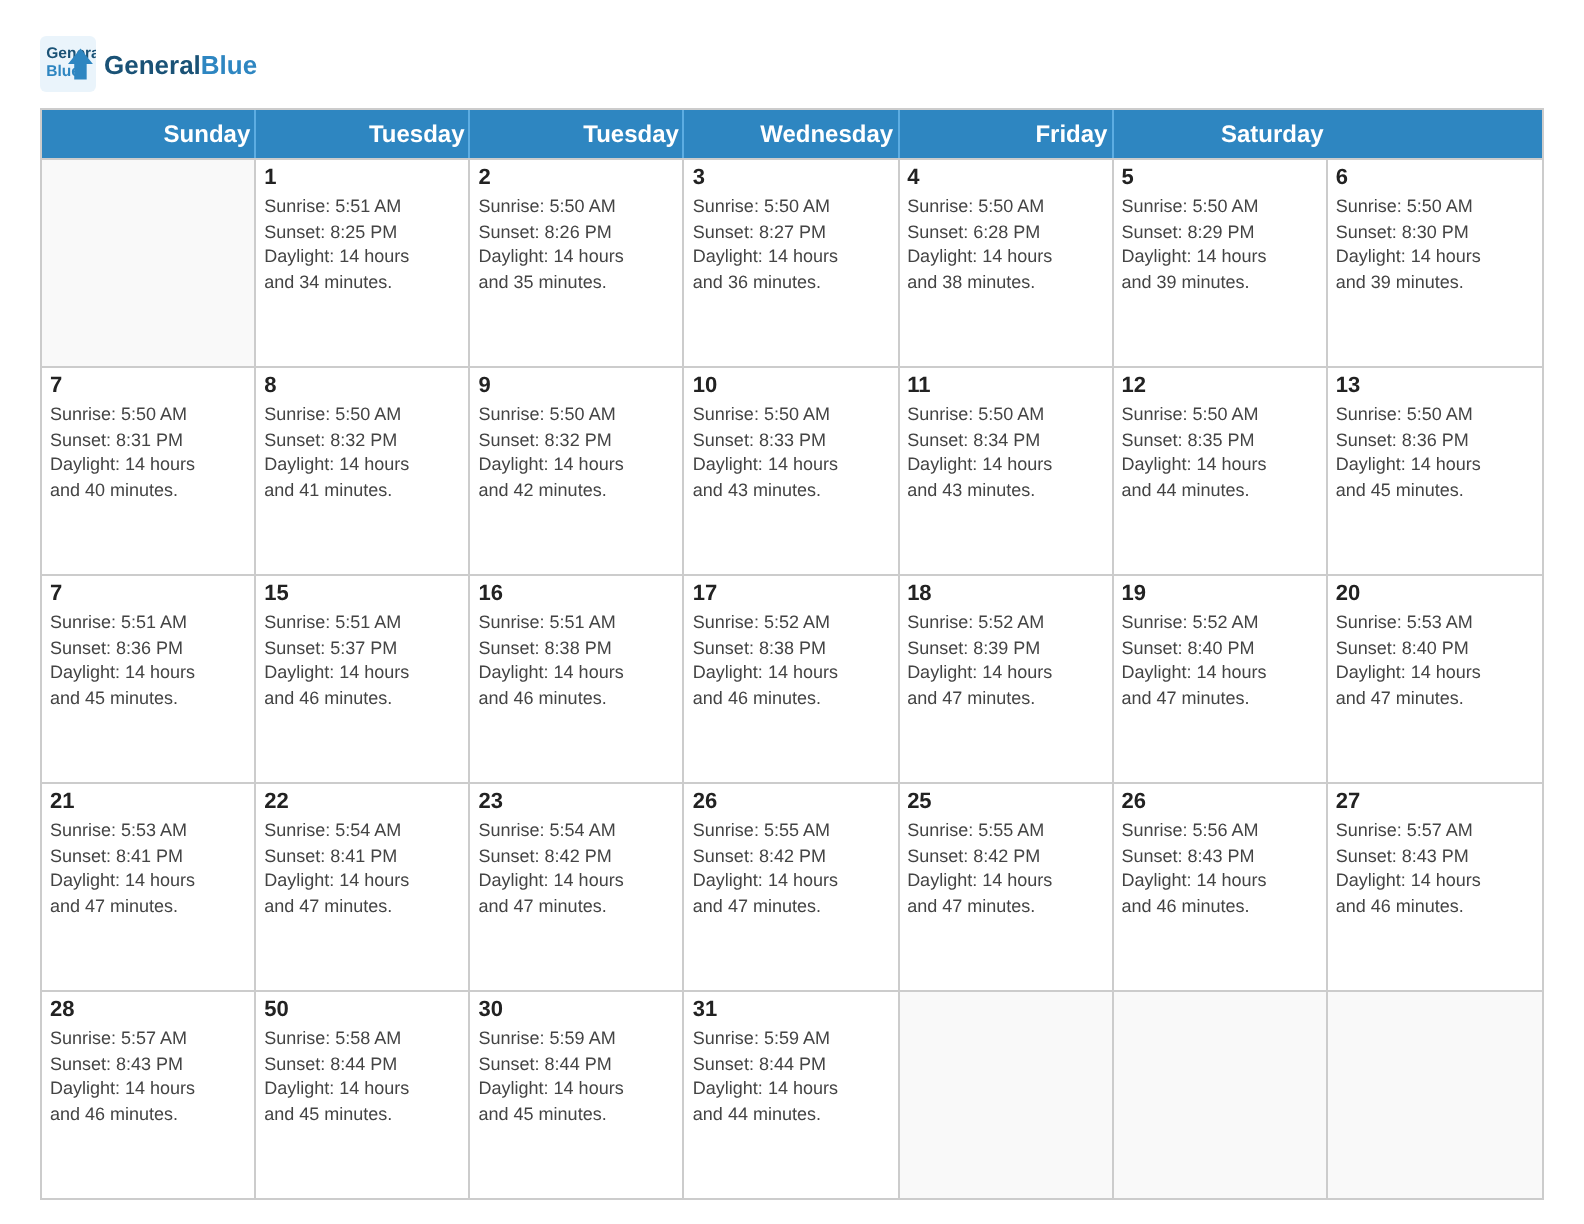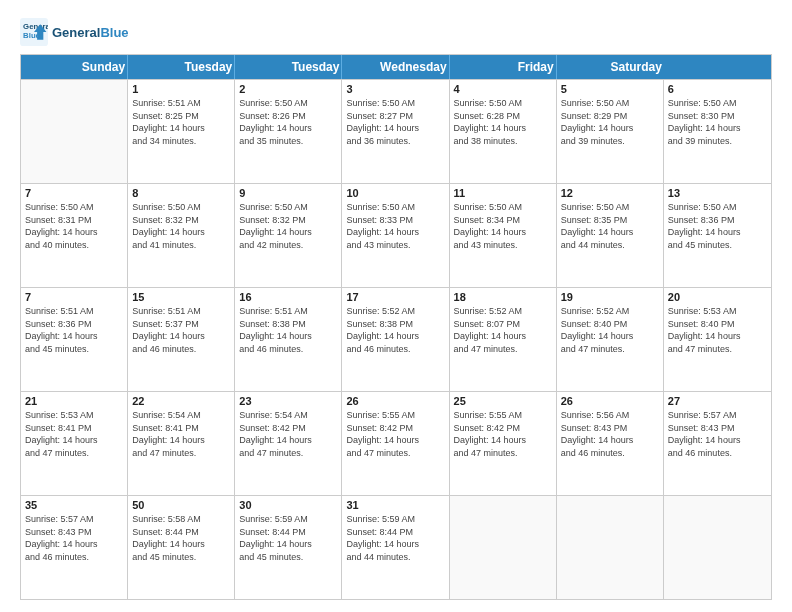--- a/index.html
+++ b/index.html
@@ -253,21 +253,21 @@
           <div class="cal-cell">
             <div class="day-num">17</div>
             <div class="cell-line">Sunrise: 5:52 AM</div>
             <div class="cell-line">Sunset: 8:38 PM</div>
             <div class="cell-line">Daylight: 14 hours</div>
             <div class="cell-line">and 46 minutes.</div>
           </div>
           <div class="cal-cell">
             <div class="day-num">18</div>
             <div class="cell-line">Sunrise: 5:52 AM</div>
-            <div class="cell-line">Sunset: 8:07 PM</div>
+            <div class="cell-line">Sunset: 8:39 PM</div>
             <div class="cell-line">Daylight: 14 hours</div>
             <div class="cell-line">and 47 minutes.</div>
           </div>
           <div class="cal-cell">
             <div class="day-num">19</div>
             <div class="cell-line">Sunrise: 5:52 AM</div>
             <div class="cell-line">Sunset: 8:40 PM</div>
             <div class="cell-line">Daylight: 14 hours</div>
             <div class="cell-line">and 47 minutes.</div>
           </div>
@@ -325,21 +325,21 @@
           <div class="cal-cell">
             <div class="day-num">27</div>
             <div class="cell-line">Sunrise: 5:57 AM</div>
             <div class="cell-line">Sunset: 8:43 PM</div>
             <div class="cell-line">Daylight: 14 hours</div>
             <div class="cell-line">and 46 minutes.</div>
           </div>
         </div>
         <div class="cal-row">
           <div class="cal-cell">
-            <div class="day-num">35</div>
+            <div class="day-num">28</div>
             <div class="cell-line">Sunrise: 5:57 AM</div>
             <div class="cell-line">Sunset: 8:43 PM</div>
             <div class="cell-line">Daylight: 14 hours</div>
             <div class="cell-line">and 46 minutes.</div>
           </div>
           <div class="cal-cell">
             <div class="day-num">50</div>
             <div class="cell-line">Sunrise: 5:58 AM</div>
             <div class="cell-line">Sunset: 8:44 PM</div>
             <div class="cell-line">Daylight: 14 hours</div>

